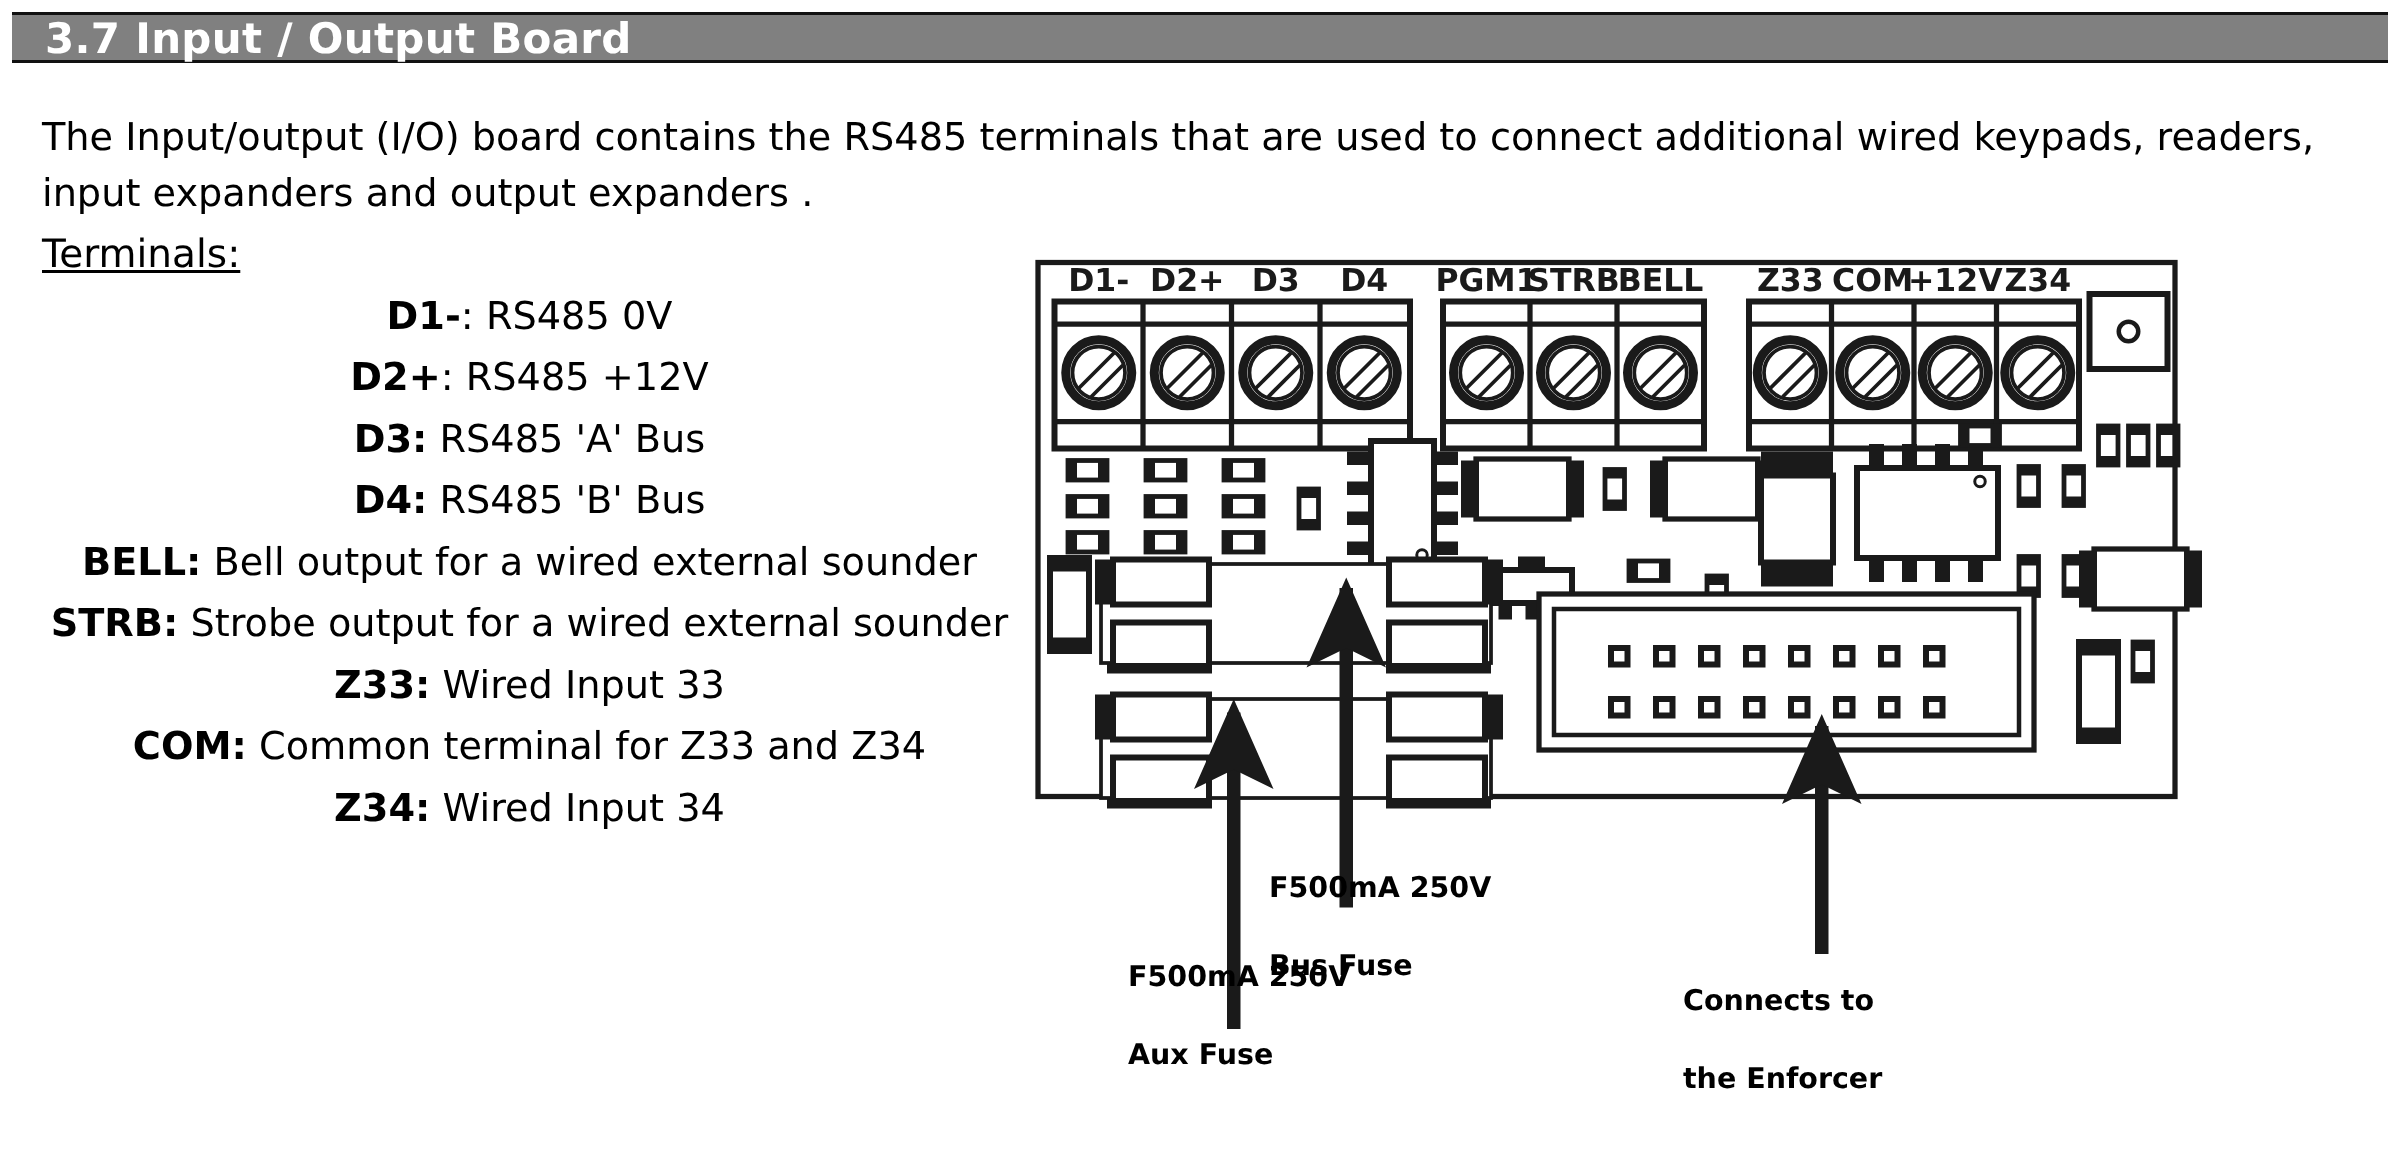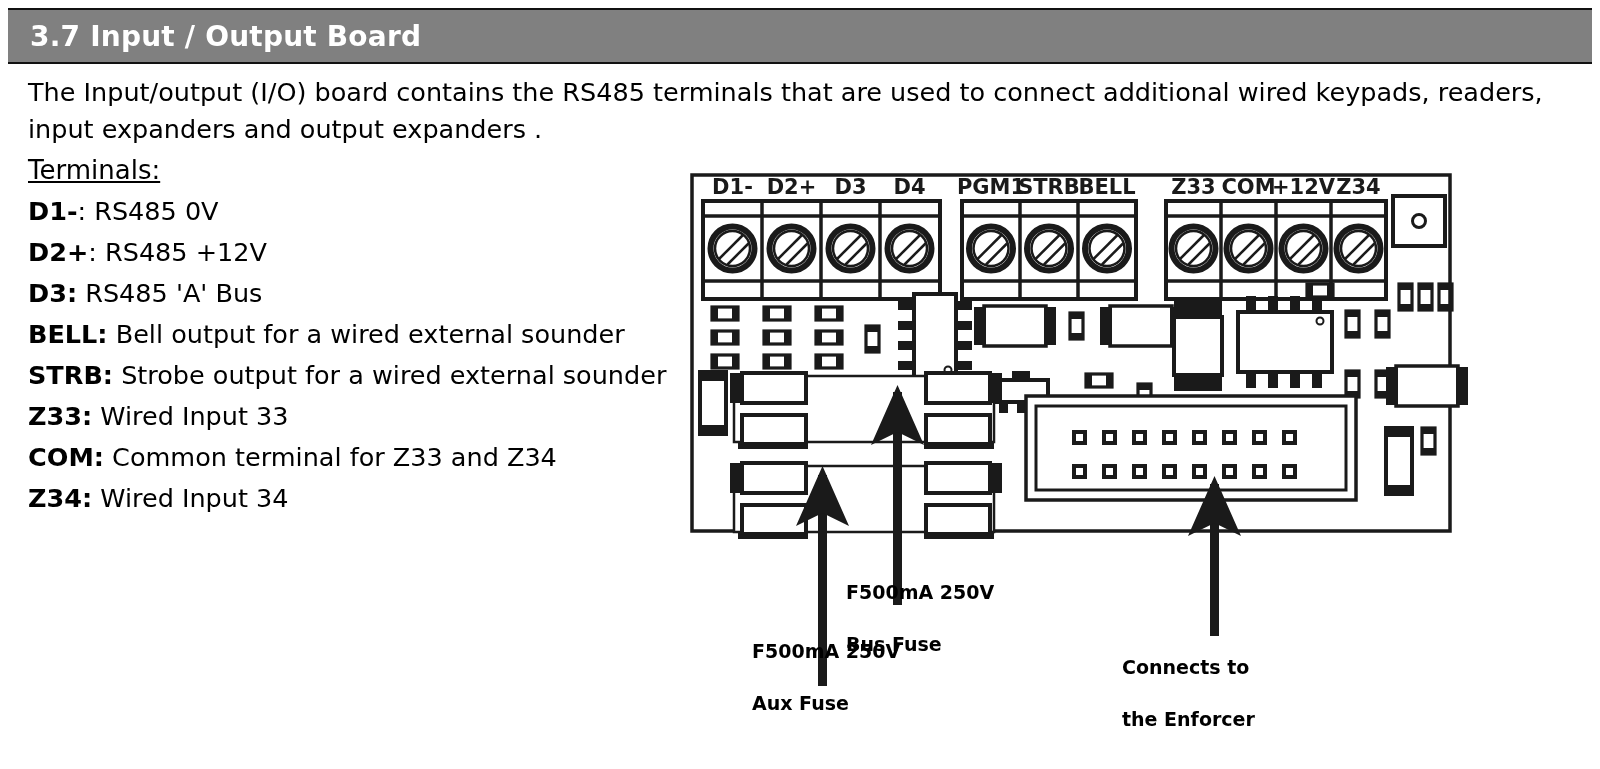--- a/index.html
+++ b/index.html
@@ -15,21 +15,21 @@
     overflow: hidden;
     position: relative;
   }
 
   
   #section-bar {
     position: absolute;
     left: 8px;
     top: 8px;
     width: 1584px;
-    height: 56px;
+    height: 34px;
     background: #808080;
     border-top: 2px solid #111;
     border-bottom: 2px solid #111;
     box-sizing: border-box;
     display: flex;
     align-items: center;
   }
   #section-bar .title {
     color: #ffffff;
     font-size: 28px;
@@ -56,20 +56,21 @@
     font-size: 26px;
     font-weight: normal;
     text-decoration: underline;
     margin: 3px 0 2px 0;
     line-height: 38px;
   }
   .term-list {
     list-style: none;
     margin: 0;
     padding: 0;
+    text-align: center;
   }
   .term-list li {
     font-size: 25.5px;
     line-height: 41px;
     white-space: normal;
   }
   .term-list li .tname {
     font-weight: bold;
   }
 
@@ -102,20 +103,21 @@
   <span class="title">3.7 Input / Output Board</span>
 </div>
 
 <div id="text-col">
   <p class="intro">The Input/output (I/O) board contains the RS485 terminals that are used to connect additional wired keypads, readers, input expanders and output expanders .</p>
   <div class="terminals-head">Terminals:</div>
   <ul class="term-list" id="term-list">
       <li><span class="tname">D1-</span><span>:</span><span> RS485  0V</span></li>
       <li><span class="tname">D2+</span><span>:</span><span> RS485 +12V</span></li>
       <li><span class="tname">D3:</span><span> RS485 'A' Bus</span></li>
+      <li><span class="tname">D4:</span><span> RS485 'B' Bus</span></li>
       <li><span class="tname">BELL:</span><span> Bell output for a wired external sounder</span></li>
       <li><span class="tname">STRB:</span><span> Strobe output for a wired external sounder</span></li>
       <li><span class="tname">Z33:</span><span> Wired Input 33</span></li>
       <li><span class="tname">COM:</span><span> Common terminal for Z33 and Z34</span></li>
       <li><span class="tname">Z34:</span><span> Wired Input 34</span></li>
     </ul>
 </div>
 
 <div id="pcb-figure">
 <svg id="pcb-svg" width="790" height="520" viewBox="0 0 790 520" xmlns="http://www.w3.org/2000/svg">

